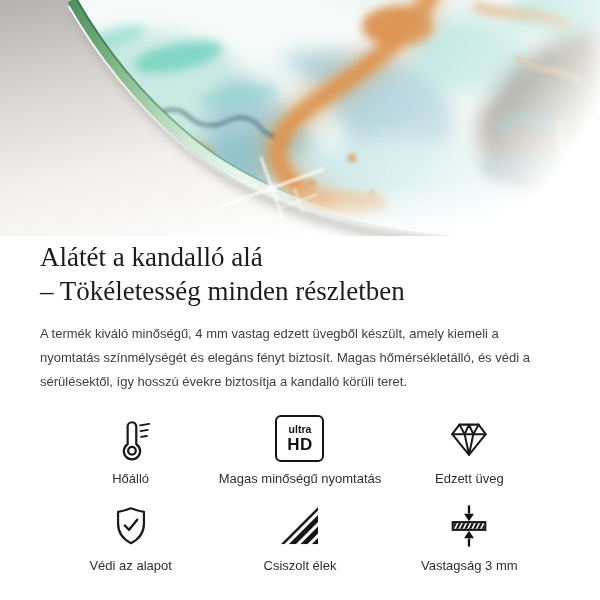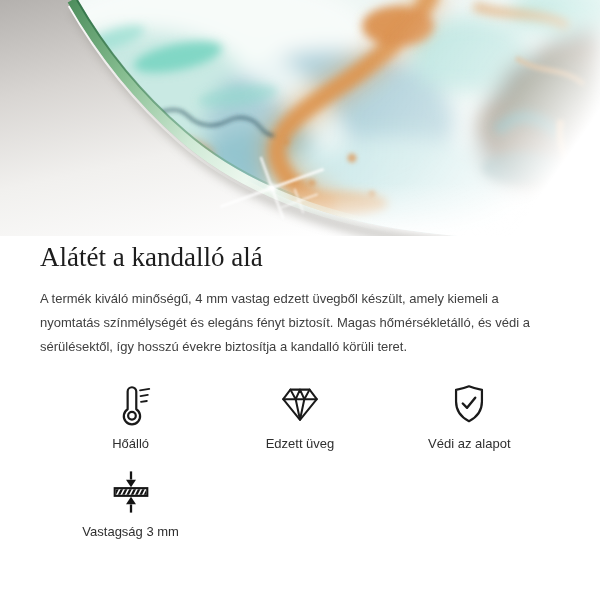--- a/index.html
+++ b/index.html
@@ -140,38 +140,48 @@
       <g transform="rotate(-20 299 201)" filter="url(#b1)" opacity="0.8">
         <line x1="279" y1="201" x2="319" y2="201" stroke="#ffffff" stroke-width="1.6"></line>
         <line x1="299" y1="188" x2="299" y2="214" stroke="#ffffff" stroke-width="1.5"></line>
       </g>
     </g>
   </svg>
 
   <div class="content">
     <h1 class="heading">
       <div>Alátét a kandalló alá</div>
+      <div>– Tökéletesség minden részletben</div>
     </h1>
     <p class="description">A termék kiváló minőségű, 4 mm vastag edzett üvegből készült, amely kiemeli a nyomtatás színmélységét és elegáns fényt biztosít. Magas hőmérsékletálló, és védi a sérülésektől, így hosszú évekre biztosítja a kandalló körüli teret.</p>
 
     <div class="features">
 
       <div class="feature">
         <div class="icon-box">
           <svg class="icon-svg" width="46" height="46" viewBox="0 0 48 48" stroke-width="2.3" stroke-linecap="round" stroke-linejoin="round">
             <path d="M20.5 11 a4.5 4.5 0 0 1 9 0 V29.5 a8.5 8.5 0 1 1 -9 0 Z"></path>
             <circle cx="25" cy="36.2" r="4"></circle>
             <line x1="33.5" y1="9.8" x2="43" y2="8.2" stroke-width="2"></line>
             <line x1="34" y1="15.8" x2="41.5" y2="14.5" stroke-width="2"></line>
             <line x1="34.5" y1="21.8" x2="40.5" y2="20.8" stroke-width="2"></line>
           </svg>
         </div>
         <div class="feature-label">Hőálló</div>
       </div>
 
+      <div class="feature">
+        <div class="icon-box">
+          <div class="uhd-badge">
+            <span class="uhd-top">ultra</span>
+            <span class="uhd-bottom">HD</span>
+          </div>
+        </div>
+        <div class="feature-label">Magas minőségű nyomtatás</div>
+      </div>
 
       <div class="feature">
         <div class="icon-box">
           <svg class="icon-svg" width="46" height="46" viewBox="0 0 48 48" stroke-width="2.1" stroke-linecap="round" stroke-linejoin="round">
             <path d="M14 9 H34 L41.5 19 L24 40.5 L6.5 19 Z"></path>
             <path d="M6.5 19 H41.5"></path>
             <path d="M14 9 L19.5 19 L24 9 L28.5 19 L34 9"></path>
             <path d="M19.5 19 L24 40.5 M28.5 19 L24 40.5"></path>
           </svg>
         </div>
@@ -181,20 +191,39 @@
       <div class="feature">
         <div class="icon-box">
           <svg class="icon-svg" width="46" height="46" viewBox="0 0 48 48" stroke-width="2.3" stroke-linecap="round" stroke-linejoin="round">
             <path d="M24 5.5 C29 7.5 33.5 8.6 37.5 9.2 V21.5 C37.5 31.5 32 38 24 42 C16 38 10.5 31.5 10.5 21.5 V9.2 C14.5 8.6 19 7.5 24 5.5 Z"></path>
             <path d="M17.5 23.5 L22 28 L30.5 17.5" stroke-width="2.5"></path>
           </svg>
         </div>
         <div class="feature-label">Védi az alapot</div>
       </div>
 
+      <div class="feature">
+        <div class="icon-box">
+          <svg width="46" height="46" viewBox="0 0 48 48">
+            <defs>
+                <clipPath id="triClip">
+                  <path d="M4 43 L43 4 L43 43 Z"></path>
+                </clipPath>
+              </defs>
+            <g clip-path="url(#triClip)" stroke="#141414" stroke-width="5.2" stroke-linecap="butt">
+              <line x1="-3" y1="50" x2="50" y2="-3"></line>
+              <line x1="9" y1="50" x2="50" y2="9"></line>
+              <line x1="21" y1="50" x2="50" y2="21"></line>
+              <line x1="33" y1="50" x2="50" y2="33"></line>
+              <line x1="45" y1="50" x2="50" y2="45"></line>
+            </g>
+          </svg>
+        </div>
+        <div class="feature-label">Csiszolt élek</div>
+      </div>
 
       <div class="feature">
         <div class="icon-box">
           <svg width="46" height="46" viewBox="0 0 48 48">
             <defs>
                 <clipPath id="barClip">
                   <rect x="8.2" y="21.2" width="31.6" height="5.6"></rect>
                 </clipPath>
               </defs>
             <rect x="7" y="20" width="34" height="8" fill="none" stroke="#141414" stroke-width="2.2"></rect>

